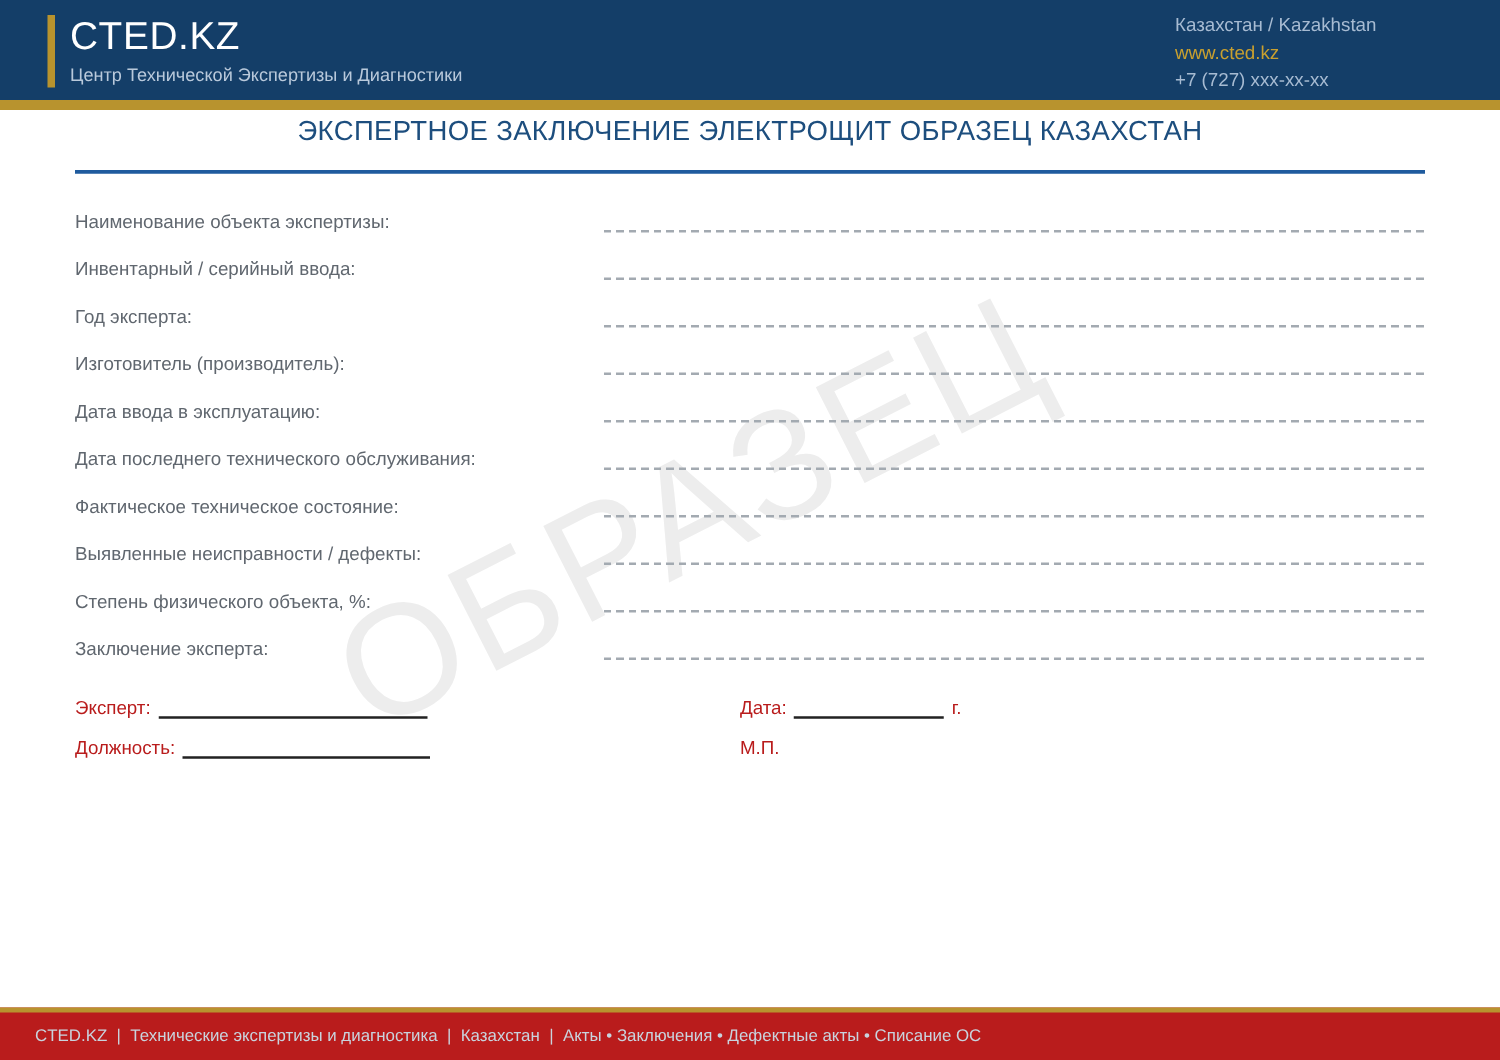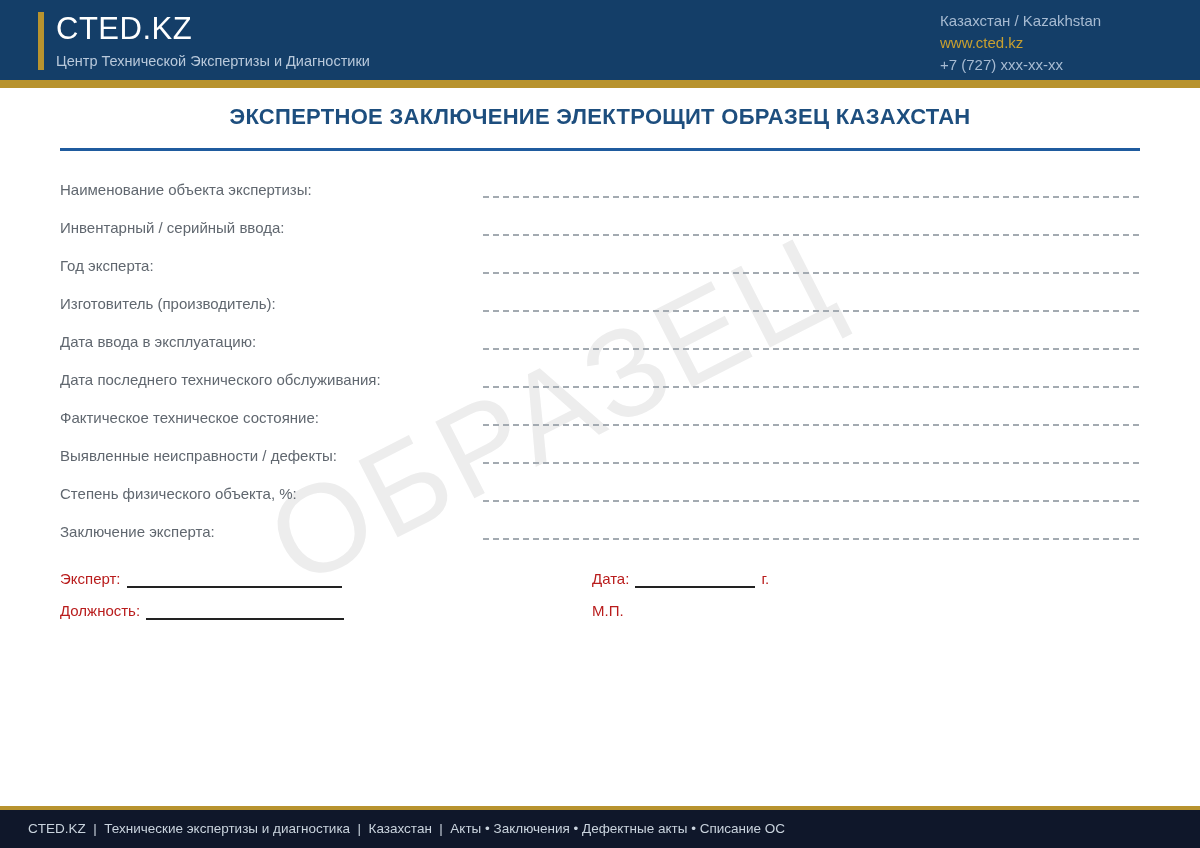--- a/index.html
+++ b/index.html
@@ -44,24 +44,24 @@
     position:absolute; left:245px; top:338px;
     font-size:125px; letter-spacing:4px; font-weight:400;
     color:#ededed; white-space:nowrap;
     transform:rotate(-27deg);
     z-index:0; user-select:none; pointer-events:none;
   }
 
   
   .main { position:relative; z-index:1; padding:0 60px; }
   .doc-title {
-    margin-top:16px;
+    margin-top:4px;
     text-align:center;
     color:#1d4e7e;
-    font-size:22px; font-weight:700; letter-spacing:0.3px; line-height:26px;
+    font-size:22px; font-weight:400; letter-spacing:0.3px; line-height:26px;
   }
   .title-rule {
     margin-top:18px; height:3px; background:#1f5b9e;
   }
   .fields { margin-top:28px; }
   .field-row { display:flex; margin-bottom:17px; }
   .field-label {
     flex:none; width:423px;
     color:#60676f; font-size:15px; line-height:21px;
   }
@@ -81,21 +81,21 @@
   }
   .sig-line-expert { width:215px; }
   .sig-line-position { width:198px; }
   .sig-line-date { width:120px; margin-right:6px; }
 
   
   .footer {
     position:absolute; left:0; right:0; bottom:0;
     height:42px;
     border-top:4px solid #b8932e;
-    background:#0f172a;
+    background:#b91c1c;
     z-index:2;
     margin-top:32px;
   }
   .footer-text {
     color:#c9d3dd; font-size:13.5px; line-height:38px;
     padding-left:28px; white-space:pre;
   }
 </style>
 </head>
 <body>

